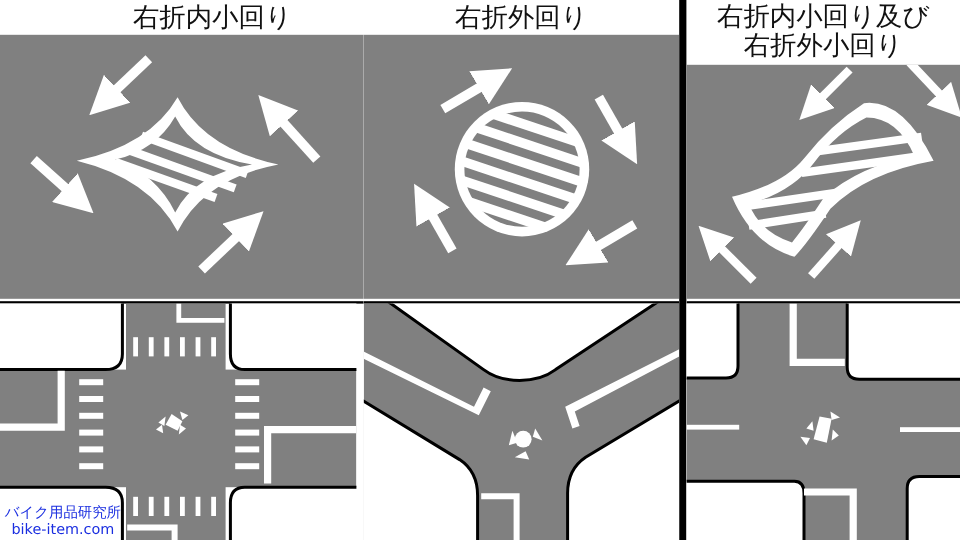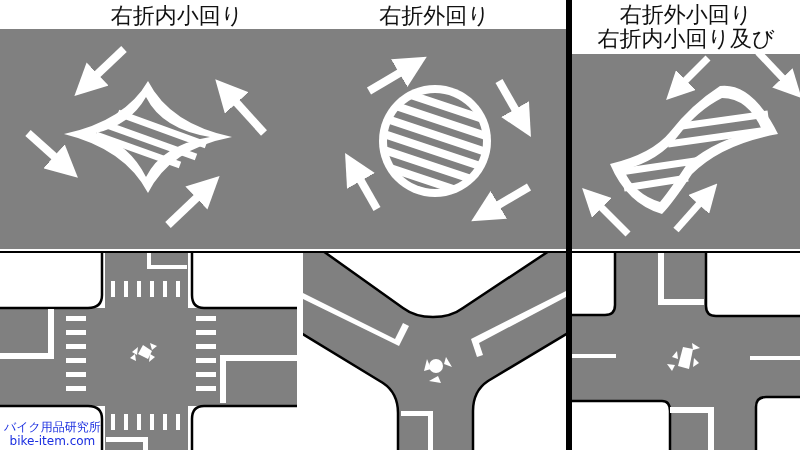--- a/index.html
+++ b/index.html
@@ -144,22 +144,22 @@
         <path d="M121,118 l3,-12 l4,10z"></path>
           <path d="M143,104 l6,10 l-8,-3z"></path>
           <path d="M138,130 l-12,-2 l9,-5z"></path>
       </g>
     </svg>
   </div>
 </div>
 
 <div class="panel" style="left:572px;width:228px;">
   <div class="title" style="top:3px;line-height:24px;">
+    <div>右折内小回り及び</div>
     <div>右折外小回り</div>
-    <div>右折内小回り及び</div>
   </div>
   <div class="top" style="top:54px;height:195px;">
     <svg width="228" height="195">
       <defs>
         <marker id="ah3" markerWidth="4" markerHeight="4" refX="2" refY="2" orient="auto" markerUnits="strokeWidth">
             <path d="M0,0 L4,2 L0,4z" fill="#fff"></path>
           </marker>
       </defs>
       <path d="M148,32 Q180,28 206,80 Q150,90 120,120 Q100,150 90,160 Q55,150 38,110 Q80,100 98,78 Q120,50 148,32Z" fill="#fff"></path>
       <path d="M150,44 Q176,44 190,76 Q145,84 115,110 Q98,136 88,148 Q62,140 52,116 Q88,106 106,82 Q126,56 150,44Z" fill="#808080"></path>

